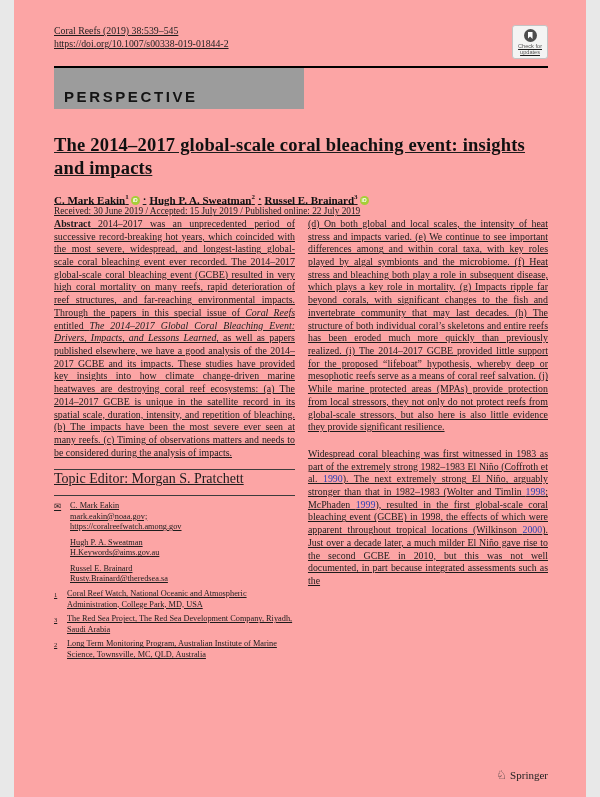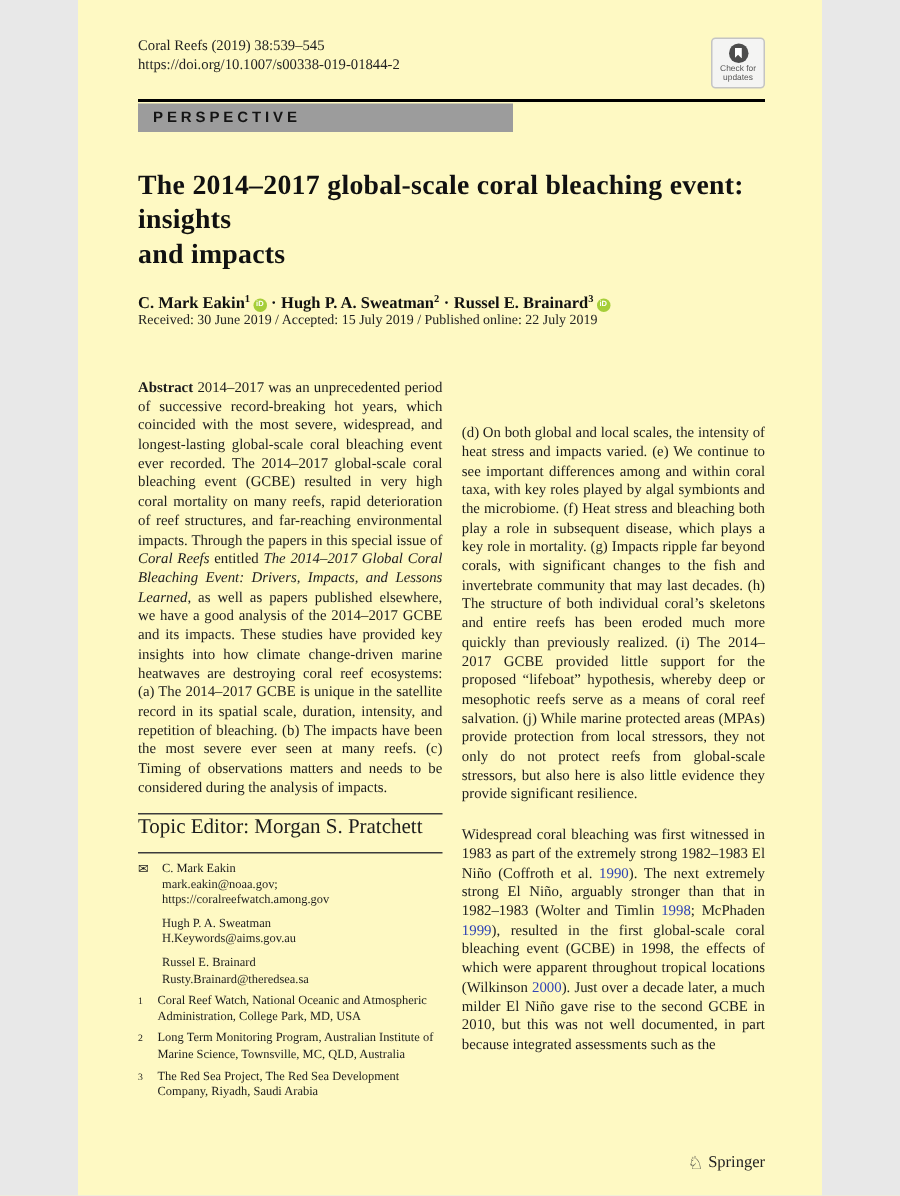--- a/index.html
+++ b/index.html
@@ -1,58 +1,58 @@
 <!DOCTYPE html>
 <html><head>
 <meta charset="utf-8">
 <style>
   * { margin:0; padding:0; box-sizing:border-box; }
   html,body { background:#e8e8e8; }
   .page {
-    width:496px; height:797px; background:#fef9c3; position:relative;
+    width:572px; height:797px; background:#fca5a5; position:relative;
     margin:0 auto; font-family:"Liberation Serif", serif; color:#1c1c1c;
-    padding:24px 38px 0 40px; overflow:hidden;
+    padding:24px 38px 0 40px; overflow:hidden;text-decoration:underline;
   }
   
   .header-row { display:flex; justify-content:space-between; align-items:flex-start; }
   .journal-meta { font-size:9.8px; line-height:13px; color:#222; }
   .check-badge {
     display:flex; flex-direction:column; align-items:center; gap:1px;
     border:1px solid #c4c4c4; border-radius:3px; background:#f4f4f3;
     padding:3px 5px 2px 5px; margin-top:1px; cursor:pointer;
   }
   .check-icon { width:13px; height:13px; border-radius:50%; background:#4d4d4d; position:relative; }
   .check-icon::after {
     content:""; position:absolute; left:4px; top:3px; width:5px; height:7px; background:#fff;
     clip-path:polygon(0 0,100% 0,100% 100%,50% 65%,0 100%);
   }
   .check-text { font-family:"Liberation Sans", sans-serif; font-size:5.6px; line-height:6.4px; color:#555; text-align:center; }
   .rule-black { border-top:2px solid #000; margin-top:7px; }
   .perspective {
     display:inline-block; background:#9c9c9c; color:#141414; width:250px;
     font-family:"Liberation Sans", sans-serif; font-weight:bold;
-    font-size:10px; letter-spacing:2.6px; padding:4px 0 4px 10px;
+    font-size:15px; letter-spacing:2.6px; padding:20px 0 4px 10px;
   }
   
   .title {
     margin-top:25px; font-size:18.5px; font-weight:bold; line-height:23px;
     letter-spacing:0.2px; white-space:pre-line; color:#111;
   }
   .authors { margin-top:13px; font-size:11px; font-weight:bold; color:#111; }
   .authors sup { font-size:7px; vertical-align:super; }
   .orcid {
     display:inline-block; width:9px; height:9px; border-radius:50%; background:#a6ce39;
     color:#fff; font-family:"Liberation Sans", sans-serif; font-size:5px; line-height:9px;
     text-align:center; vertical-align:1px; margin-left:2px; font-weight:bold; cursor:pointer;
   }
   .author-sep { font-weight:bold; padding:0 3px; }
   
   .dates { font-size:9.3px; line-height:12.5px; color:#222; }
   
-  .columns { display:flex; gap:13px; margin-top:32px;align-items:center; }
+  .columns { display:flex; gap:13px; margin-top:0; }
   .col { font-size:9.9px; line-height:12.7px; text-align:justify; color:#1c1c1c; }
   .col-left  { width:255px; }
   .col-right { width:254px; }
   .link { color:#2f43b5; text-decoration:none; cursor:pointer; }
   .keywords { margin-top:13px; }
   .section-heading { font-size:11.6px; font-weight:bold; margin-top:24px; text-align:left; color:#111; }
   .intro-para { margin-top:14px; }
   
   .fn-sep { border-top:1px solid #3c3c3c; margin-top:10px; }
   .topic-editor { font-size:14px; line-height:10.6px; margin-top:4px; text-align:left; }
@@ -130,26 +130,26 @@
               <div>Rusty.Brainard@theredsea.sa</div>
             </div>
           </div>
         </div>
       <div class="fn-area">
           <div class="aff-row">
             <span class="fn-num-col">1</span>
             <span>Coral Reef Watch, National Oceanic and Atmospheric Administration, College Park, MD, USA</span>
           </div>
           <div class="aff-row">
+            <span class="fn-num-col">3</span>
+            <span>The Red Sea Project, The Red Sea Development Company, Riyadh, Saudi Arabia</span>
+          </div>
+          <div class="aff-row">
             <span class="fn-num-col">2</span>
             <span>Long Term Monitoring Program, Australian Institute of Marine Science, Townsville, MC, QLD, Australia</span>
-          </div>
-          <div class="aff-row">
-            <span class="fn-num-col">3</span>
-            <span>The Red Sea Project, The Red Sea Development Company, Riyadh, Saudi Arabia</span>
           </div>
         </div>
     </div>
 
     <div class="col col-right">
       <p><span>(d) On both global and local scales, the intensity of heat stress and impacts varied. (e) We continue to see important differences among and within coral taxa, with key roles played by algal symbionts and the microbiome. (f) Heat stress and bleaching both play a role in subsequent disease, which plays a key role in mortality. (g) Impacts ripple far beyond corals, with significant changes to the fish and invertebrate community that may last decades. (h) The structure of both individual coral’s skeletons and entire reefs has been eroded much more quickly than previously realized. (i) The 2014–2017 GCBE provided little support for the proposed “lifeboat” hypothesis, whereby deep or mesophotic reefs serve as a means of coral reef salvation. (j) While marine protected areas (MPAs) provide protection from local stressors, they not only do not protect reefs from global-scale stressors, but also here is also little evidence they provide significant resilience.</span></p>
       <p class="intro-para"><span>Widespread coral bleaching was first witnessed in 1983 as part of the extremely strong 1982–1983 El Niño (Coffroth et al. </span><span class="link">1990</span><span>). The next extremely strong El Niño, arguably stronger than that in 1982–1983 (Wolter and Timlin </span><span class="link">1998</span><span>; McPhaden </span><span class="link">1999</span><span>), resulted in the first global-scale coral bleaching event (GCBE) in 1998, the effects of which were apparent throughout tropical locations (Wilkinson </span><span class="link">2000</span><span>). Just over a decade later, a much milder El Niño gave rise to the second GCBE in 2010, but this was not well documented, in part because integrated assessments such as the</span></p>
     </div>
 
   </div>

